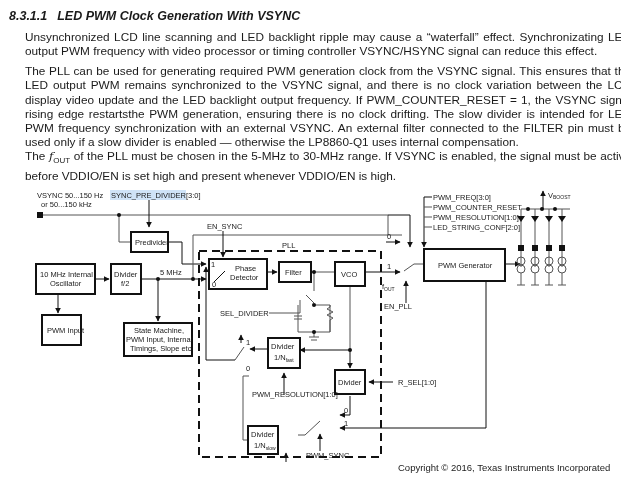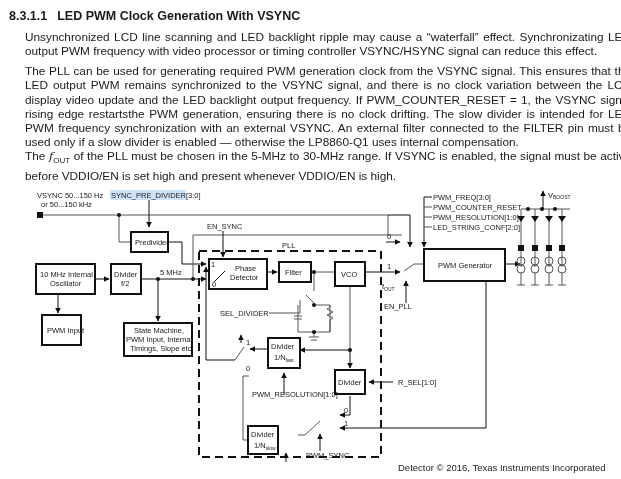--- a/index.html
+++ b/index.html
@@ -1,18 +1,18 @@
 <!DOCTYPE html>
 <html><head>
 <meta charset="utf-8">
 <style>
   html, body { margin:0; padding:0; background:#ffffff; }
   body { width:621px; height:479px; position:relative; overflow:hidden;
          font-family:"Liberation Sans", sans-serif; color:#1a1a1a; }
-  .heading { position:absolute; left:9px; top:9px; font-size:12.5px; font-weight:bold; }
+  .heading { position:absolute; left:9px; top:9px; font-size:12.5px; font-weight:bold; font-style:italic; }
   .heading .num { margin-right:10px; }
   .para { position:absolute; left:9px; width:606px; font-size:11.8px; line-height:14.3px; text-align:justify;margin-left:16px; }
   #p1 { top:30px; }
   #p2 { top:64px; }
   #p3 { top:149px; }
   .fsym { font-family:"DejaVu Serif", serif; font-style:italic; }
   .fsym sub { font-family:"Liberation Sans", sans-serif; font-style:normal; font-size:8px; }
   svg#diagram { position:absolute; left:0; top:185px; }
   svg text { font-family:"Liberation Sans", sans-serif; fill:#1a1a1a; }
   .copyright { position:absolute; left:398px; top:462px; font-size:9.5px; color:#222; }
@@ -223,13 +223,13 @@
     <text x="384" y="124">EN_PLL</text>
     <text x="438" y="83">PWM Generator</text>
     <text x="433" y="15">PWM_FREQ[3:0]</text>
     <text x="433" y="25">PWM_COUNTER_RESET</text>
     <text x="433" y="35">PWM_RESOLUTION[1:0]</text>
     <text x="433" y="45">LED_STRING_CONF[2:0]</text>
     <text x="548" y="13"><tspan>V</tspan><tspan font-size="5" dy="1">BOOST</tspan></text>
   </g>
 </svg>
 
-<div class="copyright">Detector © 2016, Texas Instruments Incorporated</div>
+<div class="copyright">Copyright © 2016, Texas Instruments Incorporated</div>
 
 </body></html>

